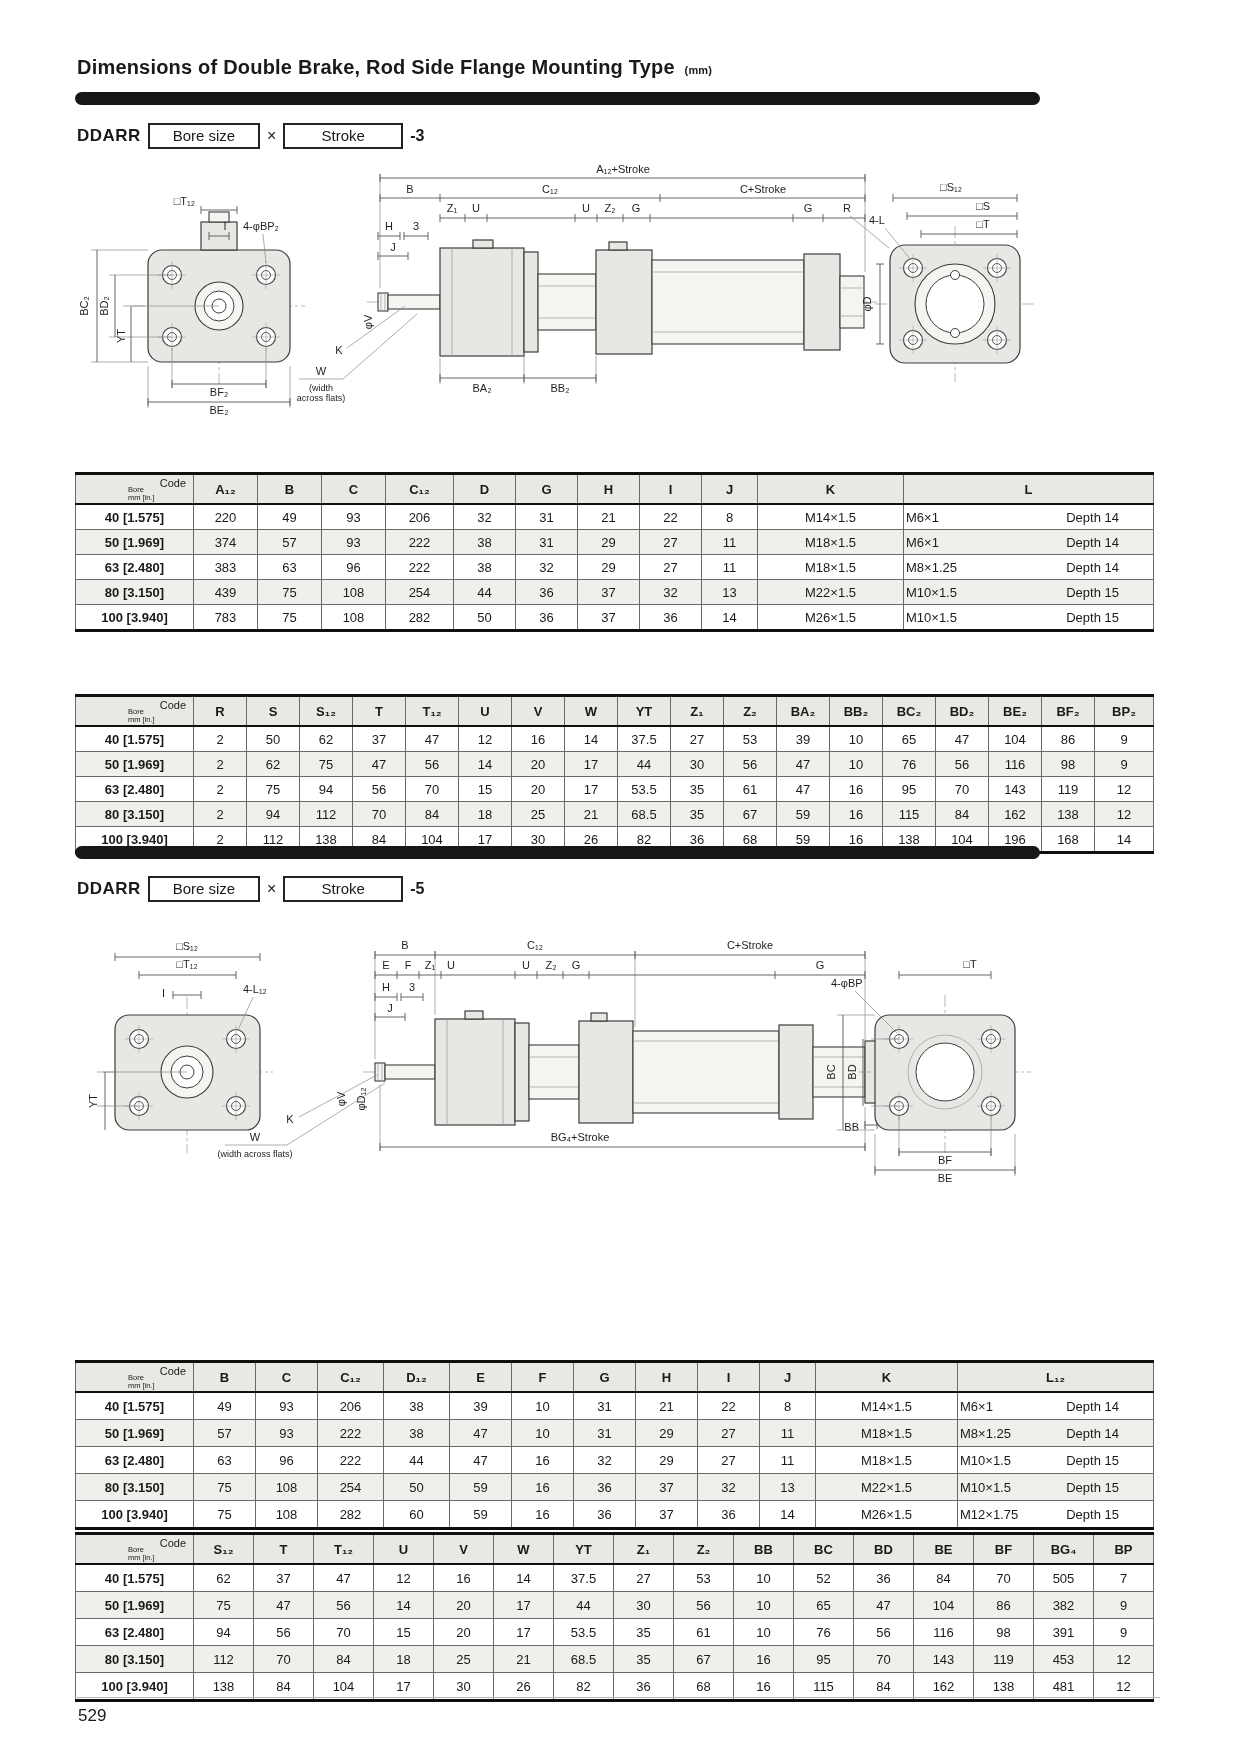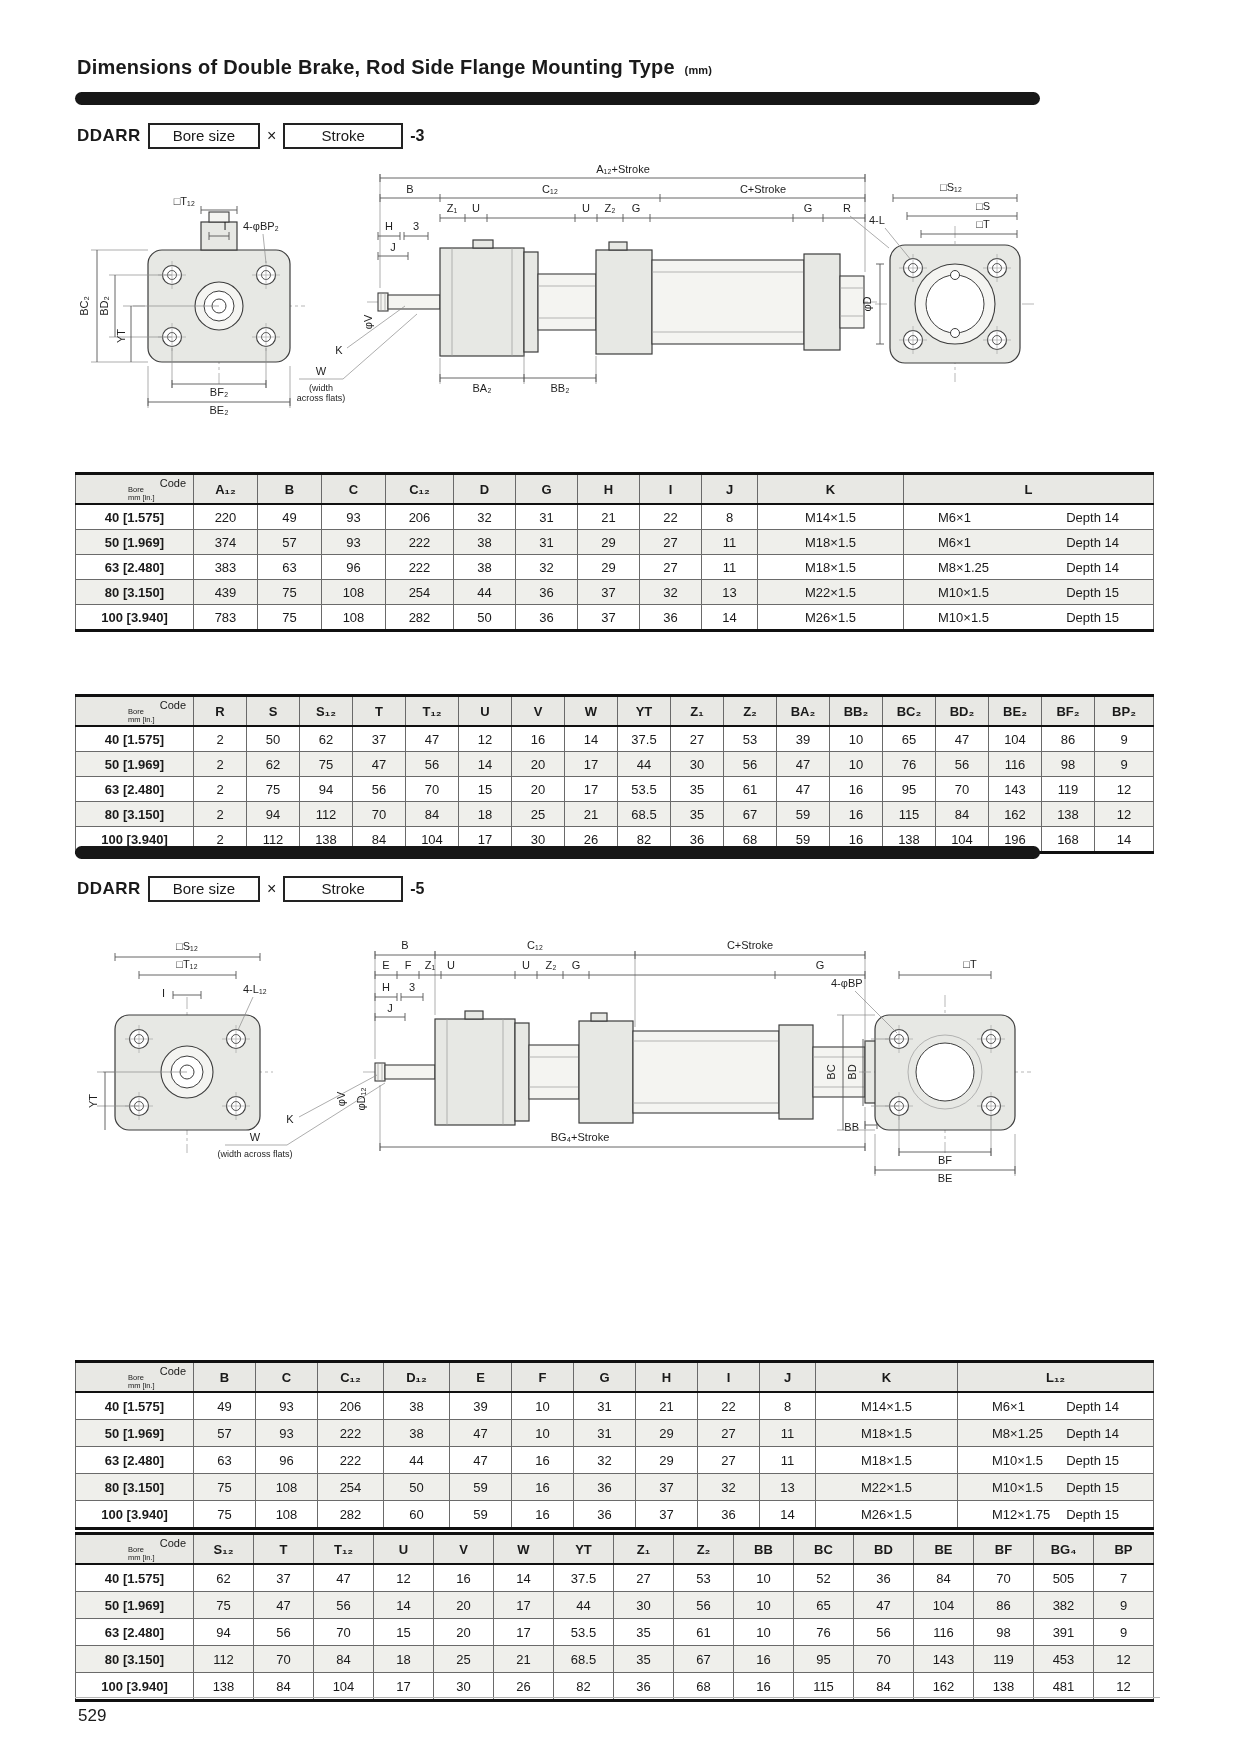--- a/index.html
+++ b/index.html
@@ -19,21 +19,21 @@
   .msuffix{font-size:16px;font-weight:bold;}
 
   .dim-table{left:75px;border-collapse:collapse;table-layout:fixed;width:1078px;
              border-top:3px solid #101010;border-bottom:3px solid #101010;font-size:13px;}
   .dim-table th,.dim-table td{border:1px solid #6a6a6a;text-align:center;padding:0 2px;
              white-space:nowrap;overflow:hidden;height:24px;}
   .rh26 th,.rh26 td{height:26px;}
   .dim-table thead th{background:#e8e8e4;font-weight:bold;border-bottom:2.5px solid #101010;height:28px;}
   .dim-table tbody tr:nth-child(even) td{background:#efefeb;}
   .dim-table td.bore{font-weight:bold;}
-  .dim-table td.twopart span:first-child{float:left;margin-left:32px;}
+  .dim-table td.twopart span:first-child{float:left;margin-left:0;}
   .dim-table td.twopart span:last-child{float:right;margin-right:32px;}
   th.corner{position:relative;background-image:linear-gradient(to bottom right,
         transparent calc(50% - .8px),#444 calc(50% - .8px),#444 calc(50% + .8px),transparent calc(50% + .8px));}
   th.corner .c-top{position:absolute;top:2px;right:7px;font-size:11px;font-weight:normal;padding-left:48px;}
   th.corner .c-bot{position:absolute;bottom:1px;left:4px;font-size:7.5px;font-weight:normal;
         text-align:left;line-height:1.1;margin-left:48px;}
   th.corner .c-bot span{display:block;}
 
   .drawing{left:75px;}
   .part{fill:#e7e8e4;stroke:#3d3d3d;stroke-width:1.2;}

